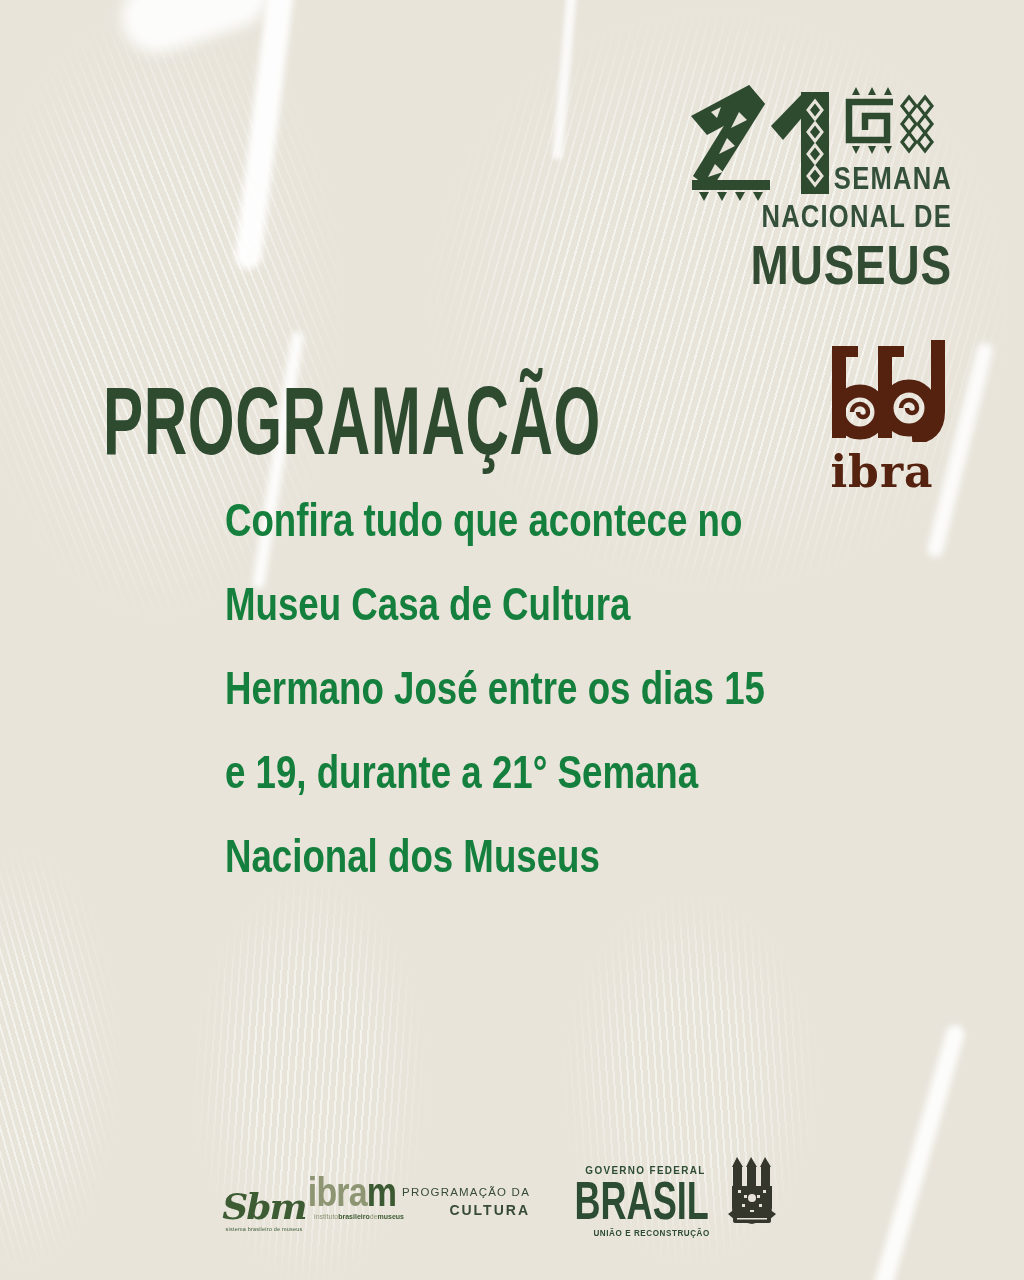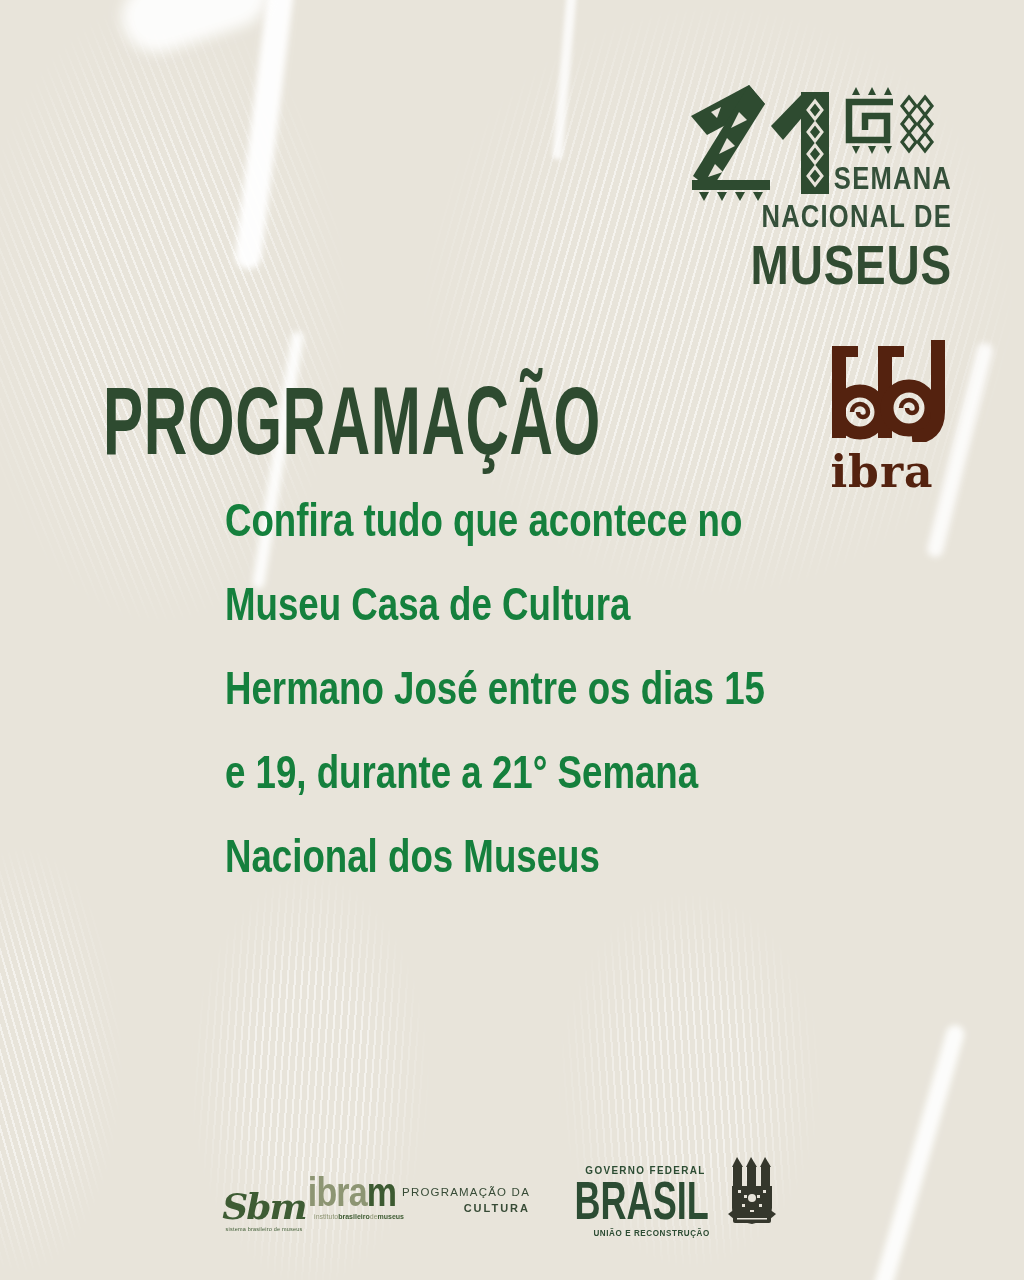--- a/index.html
+++ b/index.html
@@ -80,21 +80,21 @@
 
   .ibram { position:absolute; left:300px; top:1172px; width:104px; text-align:right; }
   .ibram-logo { font-weight:700; font-size:40px; line-height:40px; letter-spacing:-1px;
                 color:#8d9573; transform:scaleX(.85); transform-origin:center; }
   .ibram-logo .dk { color:#3c5a31; }
   .ibram-tag { font-size:7px; color:#8d9573; margin-top:1px; white-space:nowrap; }
   .ibram-tag b { color:#3c5a31; font-weight:700; }
 
   .ministerio { position:absolute; right:494px; top:1186px; text-align:right; color:#374b36; width:160px; }
   .min-l1 { font-size:11.5px; letter-spacing:1.2px; font-weight:500; }
-  .min-l2 { font-size:11px; letter-spacing:2px; font-weight:800; margin-top:4px; }
+  .min-l2 { font-size:14px; letter-spacing:2px; font-weight:800; margin-top:4px; }
 
   .governo { position:absolute; left:548px; top:1164px; width:166px; text-align:right; color:#2c4c33; }
   .gov-l1 { font-size:11px; font-weight:800; letter-spacing:1.5px; transform:scaleX(.9); transform-origin:center; }
   .gov-brasil { font-size:53px; font-weight:900; line-height:46px; letter-spacing:0;
                 transform:scaleX(.68); transform-origin:center; margin-top:2px; }
   .gov-l3 { font-size:8.5px; font-weight:700; letter-spacing:.6px; margin-top:4px;
             transform:scaleX(.95); transform-origin:center; white-space:nowrap; }
 
   .crest-svg { position:absolute; left:728px; top:1156px; }
 </style>

